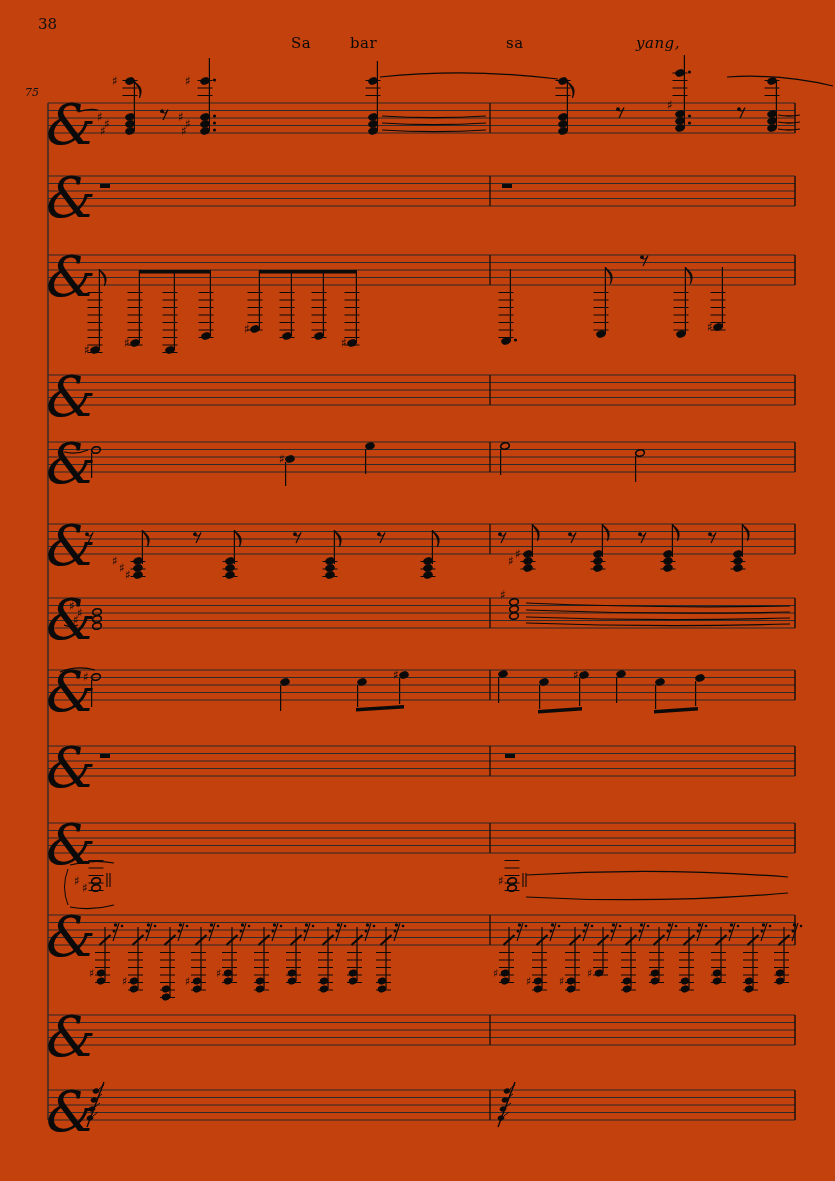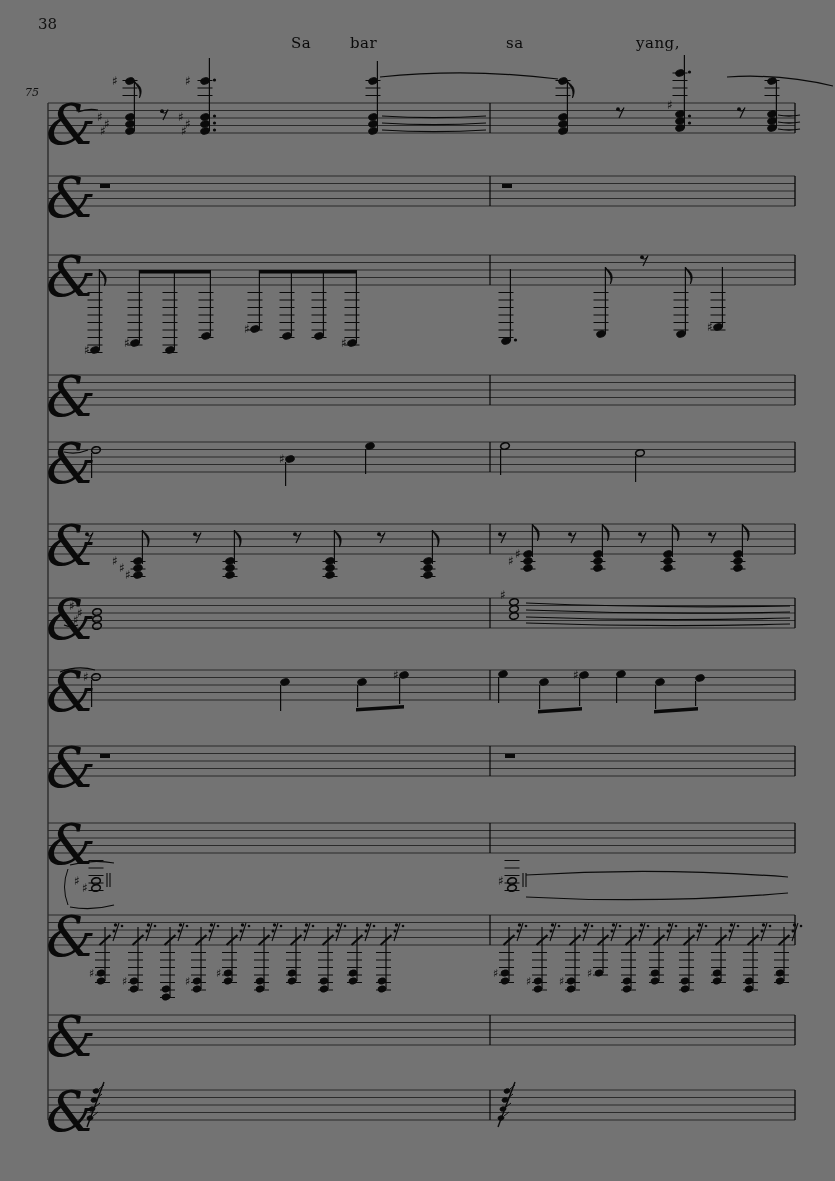--- a/index.html
+++ b/index.html
@@ -1,36 +1,36 @@
 <!DOCTYPE html>
 <html><head>
 <meta charset="utf-8">
 <style>
   html,body{margin:0;padding:0;background:#e8e8e8;}
   #page{
-    position:relative;width:835px;height:1181px;background:#737373;
+    position:relative;width:835px;height:1181px;background:#c2410c;
     font-family:"DejaVu Serif", serif;color:#000;overflow:hidden;margin:0 auto;
   }
   .pgnum{position:absolute;left:38px;top:15px;font-size:15px;color:#111;}
   .measnum{position:absolute;left:25px;top:86px;font-size:11px;color:#111;font-style:italic;}
   .lyricline{position:absolute;left:0;top:0;width:100%;height:0;}
   .syll{position:absolute;top:34px;font-size:15px;color:#0a0a0a;letter-spacing:0.5px;text-align:center;}
   svg{position:absolute;left:0;top:0;}
 </style>
 </head>
 <body>
 
 <div id="page">
   <div class="pgnum">38</div>
   <div class="measnum">75</div>
   <div class="lyricline" id="lyrics">
       <span class="syll" style="left: 291px;">Sa</span>
       <span class="syll" style="left: 350px;">bar</span>
       <span class="syll" style="left: 506px;">sa</span>
-      <span class="syll" style="left: 636px;">yang,</span>
+      <span class="syll" style="left: 636px; font-style: italic;">yang,</span>
     </div>
   <svg id="score" width="835" height="1181" viewBox="0 0 835 1181">
       <line x1="48" y1="103" x2="48" y2="1120" stroke="#2b2b2b" stroke-width="1.4"></line>
       <g>
         <line x1="48" y1="103" x2="795" y2="103" stroke="#2b2b2b" stroke-width="1"></line>
         <line x1="48" y1="110.5" x2="795" y2="110.5" stroke="#2b2b2b" stroke-width="1"></line>
         <line x1="48" y1="118" x2="795" y2="118" stroke="#2b2b2b" stroke-width="1"></line>
         <line x1="48" y1="125.5" x2="795" y2="125.5" stroke="#2b2b2b" stroke-width="1"></line>
         <line x1="48" y1="133" x2="795" y2="133" stroke="#2b2b2b" stroke-width="1"></line>
         <line x1="490" y1="103" x2="490" y2="133" stroke="#0a0a0a" stroke-width="1.2"></line>

